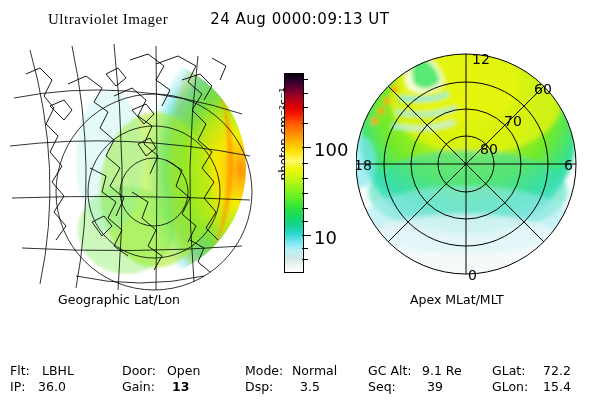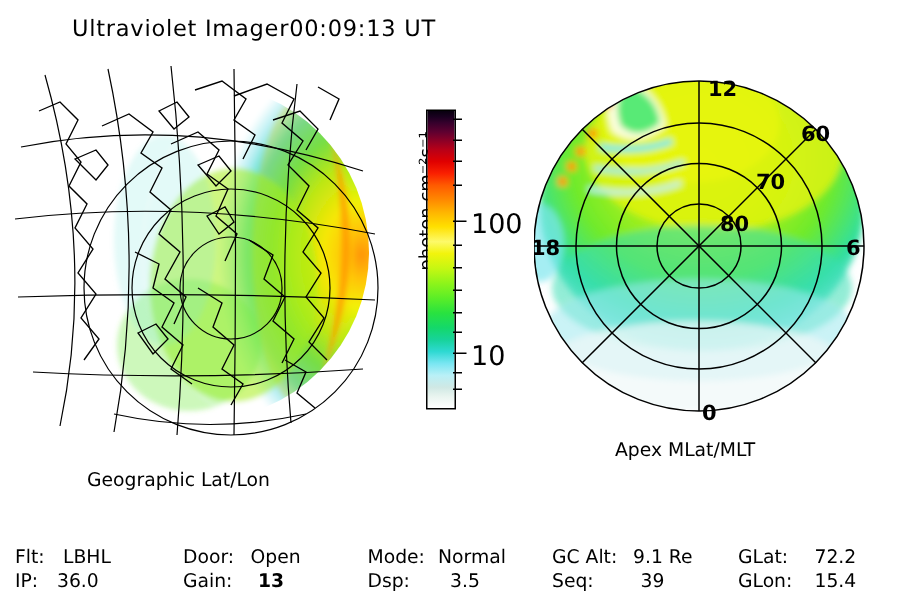--- a/index.html
+++ b/index.html
@@ -18,28 +18,28 @@
   .abs { position: absolute; }
 
   
   #header {
     left: 0; top: 6px; width: 600px; height: 26px;
     display: flex; align-items: center;
   }
   #header .htxt {
     font-size: 15px; letter-spacing: 0.5px; white-space: nowrap;
   }
-  #title-text { margin-left: 48px; }
+  #title-text { margin-left: 48px; font-family: Liberation Serif, serif; }
   #date-text  { margin-left: 42px; }
   #time-text  { }
 
   
   #geo-panel { left: 6px; top: 40px; width: 258px; height: 252px; }
   #geo-caption {
-    left: 58px; top: 292px; font-size: 12.5px; white-space: nowrap; margin-top: 20px;
+    left: 58px; top: 292px; font-size: 12.5px; white-space: nowrap;
   }
 
   
   #colorbar-group { left: 262px; top: 45px; width: 92px; height: 250px; }
   #colorbar-axis-label {
     position: absolute;
     left: -48px; top: 82px;
     width: 140px;
     transform: rotate(-90deg);
     transform-origin: center center;
@@ -79,21 +79,21 @@
   }
   .cb-tick {
     position: absolute; left: 40px; width: 6px; height: 1px; background: #000;
   }
   .cb-tick.major { width: 9px; }
   .cb-label {
     position: absolute; left: 52px; font-size: 18px; line-height: 1;
   }
 
   
-  #polar-panel { left: 356px; top: 42px; width: 240px; height: 250px; font-weight: bold; }
+  #polar-panel { left: 356px; top: 42px; width: 240px; height: 250px; }
   #apex-caption {
     left: 410px; top: 292px; font-size: 12.5px; white-space: nowrap;
   }
 
   
   #alt-panel { left: 0; top: 300px; width: 600px; height: 58px; }
 
   
   #status-block { left: 0; top: 363px; width: 600px; height: 34px; }
   .status-row { position: absolute; left: 0; width: 600px; height: 16px; }
@@ -103,20 +103,21 @@
     position: absolute; font-size: 12.5px; white-space: nowrap;
   }
   .status-key { }
   .status-val { }
 </style>
 </head>
 <body>
 
 <div id="header" class="abs">
   <span class="htxt" id="title-text">Ultraviolet Imager</span>
+  <span class="htxt" id="date-text">24 Aug 00</span>
   <span class="htxt" id="time-text">00:09:13 UT</span>
 </div>
 
 <div id="geo-panel" class="abs">
   <svg width="258" height="252" viewBox="0 0 258 252">
     <defs>
       <radialGradient id="dayglow" cx="0.93" cy="0.5" r="0.62">
         <stop offset="0.00" stop-color="#ff9000"></stop>
         <stop offset="0.12" stop-color="#ffc000"></stop>
         <stop offset="0.26" stop-color="#f2f000"></stop>

